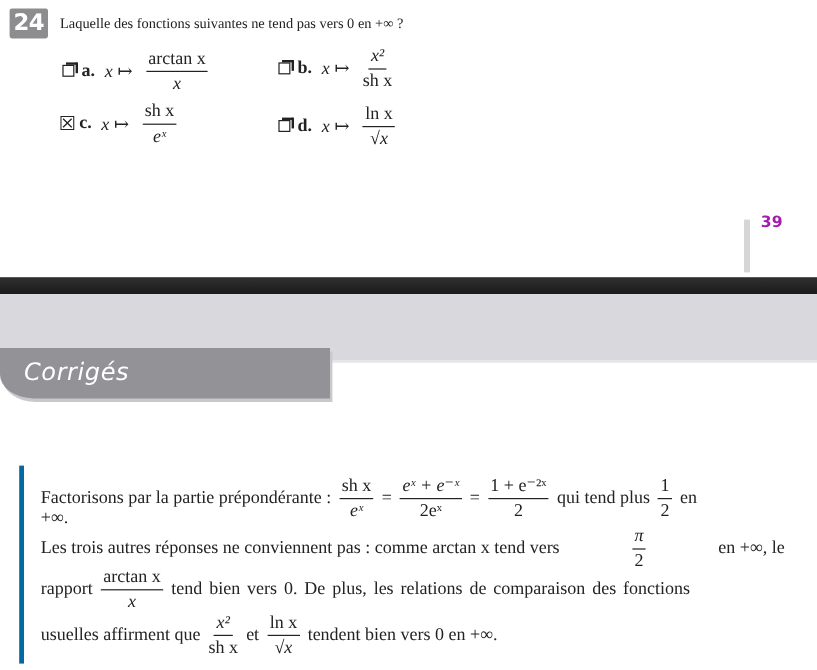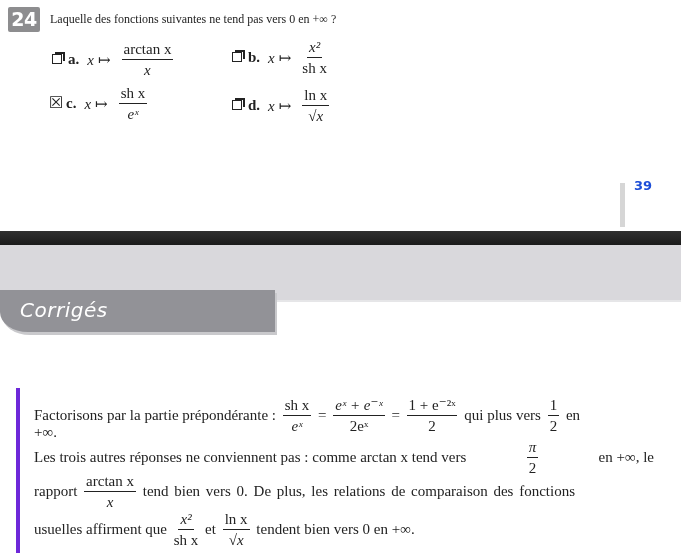--- a/index.html
+++ b/index.html
@@ -17,28 +17,28 @@
   .cb .box::before { content:""; position:absolute; right:-3.5px; top:-3px; width:2px; height:9px; background:#222; }
   .cb.checked .mark { position:absolute; left:-1px; top:-5px; font-family:"DejaVu Sans", sans-serif; font-weight:bold; font-size:16px; line-height:20px; color:#222; }
   .opt-letter { font-weight:bold; margin-right:8px; }
   .mapsto { font-style:italic; margin-right:8px; }
   .mapsto .arrow { font-style:normal; margin-left:4px; }
   .frac { display:inline-flex; flex-direction:column; align-items:center; vertical-align:middle; margin:0 3px; }
   .frac .num { padding:0 2px 1px 2px; border-bottom:1px solid #222; line-height:18px; }
   .frac .den { padding-top:1px; line-height:18px; }
   i { font-style:italic; }
   .pagebar { left:620px; top:183px; width:5px; height:44px; background:#d6d6d6; }
-  .pagenum { left:634px; top:178px; font-family:"DejaVu Sans", sans-serif; font-weight:bold; font-size:13px; color:#1d4ed8; }
+  .pagenum { left:634px; top:178px; font-family:"DejaVu Sans", sans-serif; font-weight:bold; font-size:13px; color:#a21caf; }
   .darkbar { left:0; top:231px; width:681px; height:14px; background:linear-gradient(#303030,#1b1b1b); }
   .grayband { left:0; top:245px; width:681px; height:55px; background:#d9d8dc; border-bottom:2px solid #e6e6e8; }
   .tab { left:0; top:290px; width:275px; height:42px; background:#929297; border-bottom-left-radius:28px 20px;
          box-shadow:2px 3px 0 #c9c9cc; }
   .tab-title { left:20px; top:290px; font-family:"DejaVu Sans", sans-serif; font-style:italic; font-size:20px;
                color:#ffffff; letter-spacing:0.5px; line-height:40px; }
-  .answer { left:16px; top:388px; width:650px; height:165px; border-left:4px solid #6d28d9; }
+  .answer { left:16px; top:388px; width:650px; height:165px; border-left:4px solid #0369a1; }
   .answer .content { position:absolute; left:14px; top:0; width:620px; font-size:15px; color:#222; }
   .line { position:absolute; left:0; white-space:nowrap; display:flex; align-items:center; }
 </style>
 </head>
 <body>
 
 <div class="abs badge">24</div>
 <div class="abs question">Laquelle des fonctions suivantes ne tend pas vers 0 en +∞ ?</div>
 
 <div class="option" style="left:52px; top:40px;">
@@ -108,21 +108,21 @@
       &nbsp;<span>=</span>&nbsp;
       <span class="frac">
           <span class="num"><i>eˣ + e⁻ˣ</i></span>
           <span class="den">2eˣ</span>
         </span>
       &nbsp;<span>=</span>&nbsp;
       <span class="frac">
           <span class="num">1 + e⁻²ˣ</span>
           <span class="den">2</span>
         </span>
-      &nbsp;<span>qui plus vers</span>&nbsp;
+      &nbsp;<span>qui tend plus</span>&nbsp;
       <span class="frac">
           <span class="num">1</span>
           <span class="den">2</span>
         </span>
       &nbsp;<span>en</span>
     </div>
     <div class="line" style="top:36px;">+∞.</div>
     <div class="line" style="top:50px; width:620px; justify-content:space-between;gap:29px;">
       <span>Les trois autres réponses ne conviennent pas : comme arctan x tend vers</span>
       <span class="frac">

